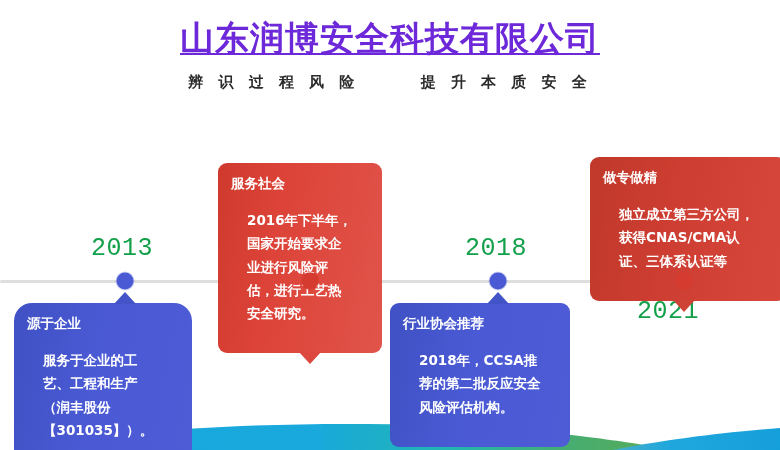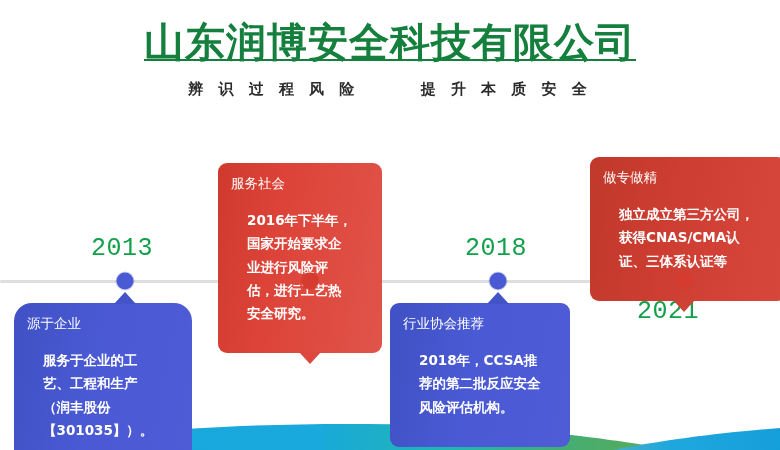--- a/index.html
+++ b/index.html
@@ -27,23 +27,23 @@
   .header {
     position: absolute;
     top: 0;
     left: 0;
     width: 780px;
     text-align: center;
   }
   .company-title {
     margin: 0;
     padding-top: 17px;
-    font-size: 40px;
-    font-weight: bold;
-    color: #15803d;
+    font-size: 34px;
+    font-weight: bold;
+    color: #6d28d9;
     letter-spacing: 1px;
     line-height: 1.25;
     text-decoration: underline;
     text-underline-offset: 3px;
     text-decoration-thickness: 2px;
   }
   .company-slogan {
     margin: 0;
     padding-top: 13px;
     font-size: 15px;
@@ -98,21 +98,21 @@
   .card {
     position: absolute;
     border-radius: 9px;
     color: #ffffff;
     box-sizing: border-box;
     padding: 10px 13px 12px 13px;
     z-index: 3;
   }
   .card-title {
     font-size: 13.5px;
-    font-weight: normal;
+    font-weight: bold;
     line-height: 1.5;
     margin: 0 0 2px 0;
     white-space: nowrap;
   }
   .card-body {
     font-size: 13.5px;
     font-weight: bold;
     line-height: 1.72;
     margin: 16px;
   }

